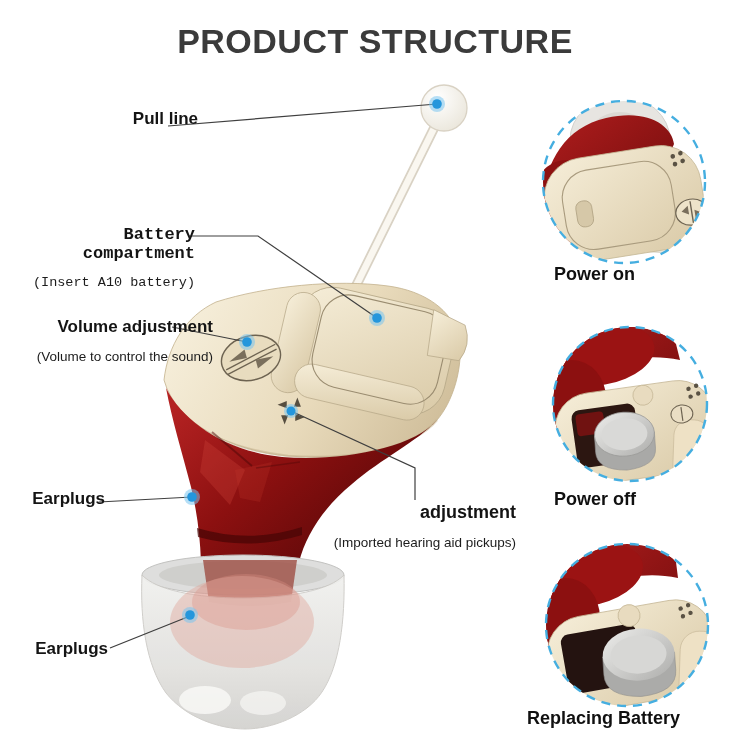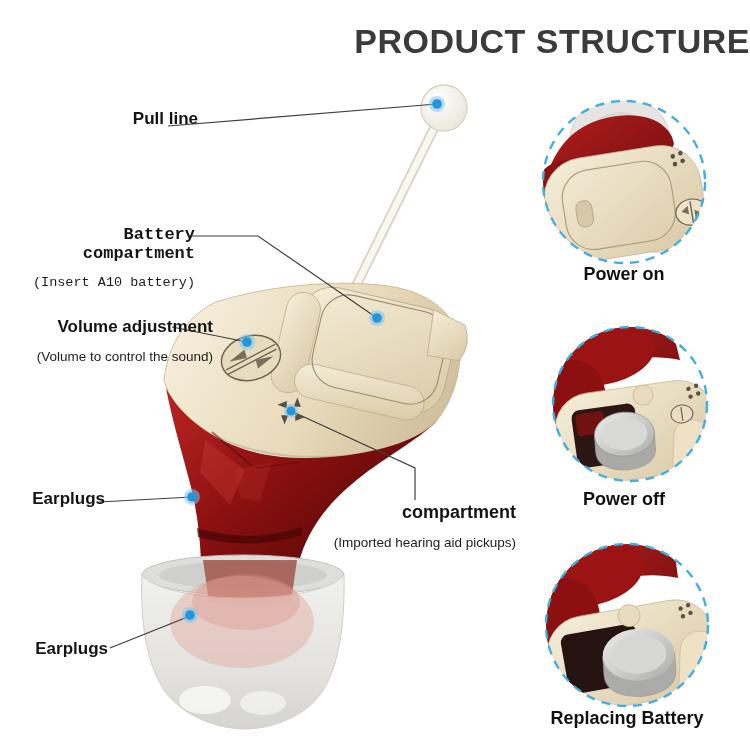--- a/index.html
+++ b/index.html
@@ -1,30 +1,30 @@
 <!DOCTYPE html>
 <html><head>
 <meta charset="utf-8">
 <style>
   html,body{margin:0;padding:0;background:#ffffff;}
   .page{
     position:relative;width:750px;height:750px;background:#ffffff;overflow:hidden;
     font-family:"Liberation Sans", sans-serif;color:#111;
   }
   .title{
-    position:absolute;left:0;top:22px;width:750px;text-align:right;
+    position:absolute;left:0;top:22px;width:750px;text-align:center;
     font-size:34px;font-weight:bold;letter-spacing:0.5px;color:#3b3b3b;
   }
   .art{position:absolute;left:0;top:0;}
   .callout{position:absolute;text-align:right;}
   .callout .main{font-size:17px;font-weight:bold;color:#141414;line-height:1.1;}
   .callout .sub{font-size:13.5px;color:#1c1c1c;margin-top:12px;line-height:1.15;}
   .callout.big .main{font-size:18px;}
   .inset-caption{
-    position:absolute;text-align:center;font-size:18px;font-weight:bold;color:#101010;
+    position:absolute;font-size:18px;font-weight:bold;color:#101010;
   }
 </style>
 </head>
 <body>
 
 <div class="page">
 
   <div class="title">PRODUCT STRUCTURE</div>
 
   <svg class="art" width="750" height="750" viewBox="0 0 750 750">
@@ -282,21 +282,21 @@
   <div class="callout" style="left:0px;top:318px;width:205px;margin-left:8px;">
     <div class="main">Volume adjustment</div>
     <div class="sub">(Volume to control the sound)</div>
   </div>
 
   <div class="callout" style="left:23px;top:490px;width:82px;">
     <div class="main">Earplugs</div>
   </div>
 
   <div class="callout big" style="left:320px;top:503px;width:196px;">
-    <div class="main">compartment</div>
+    <div class="main">adjustment</div>
     <div class="sub">(Imported hearing aid pickups)</div>
   </div>
 
   <div class="callout" style="left:20px;top:640px;width:88px;">
     <div class="main">Earplugs</div>
   </div>
 
   <div class="inset-caption" style="left:554px;top:264px;width:140px;">Power on</div>
   <div class="inset-caption" style="left:527px;top:708px;width:200px;">Replacing Battery</div>
   <div class="inset-caption" style="left:554px;top:489px;width:140px;">Power off</div>

